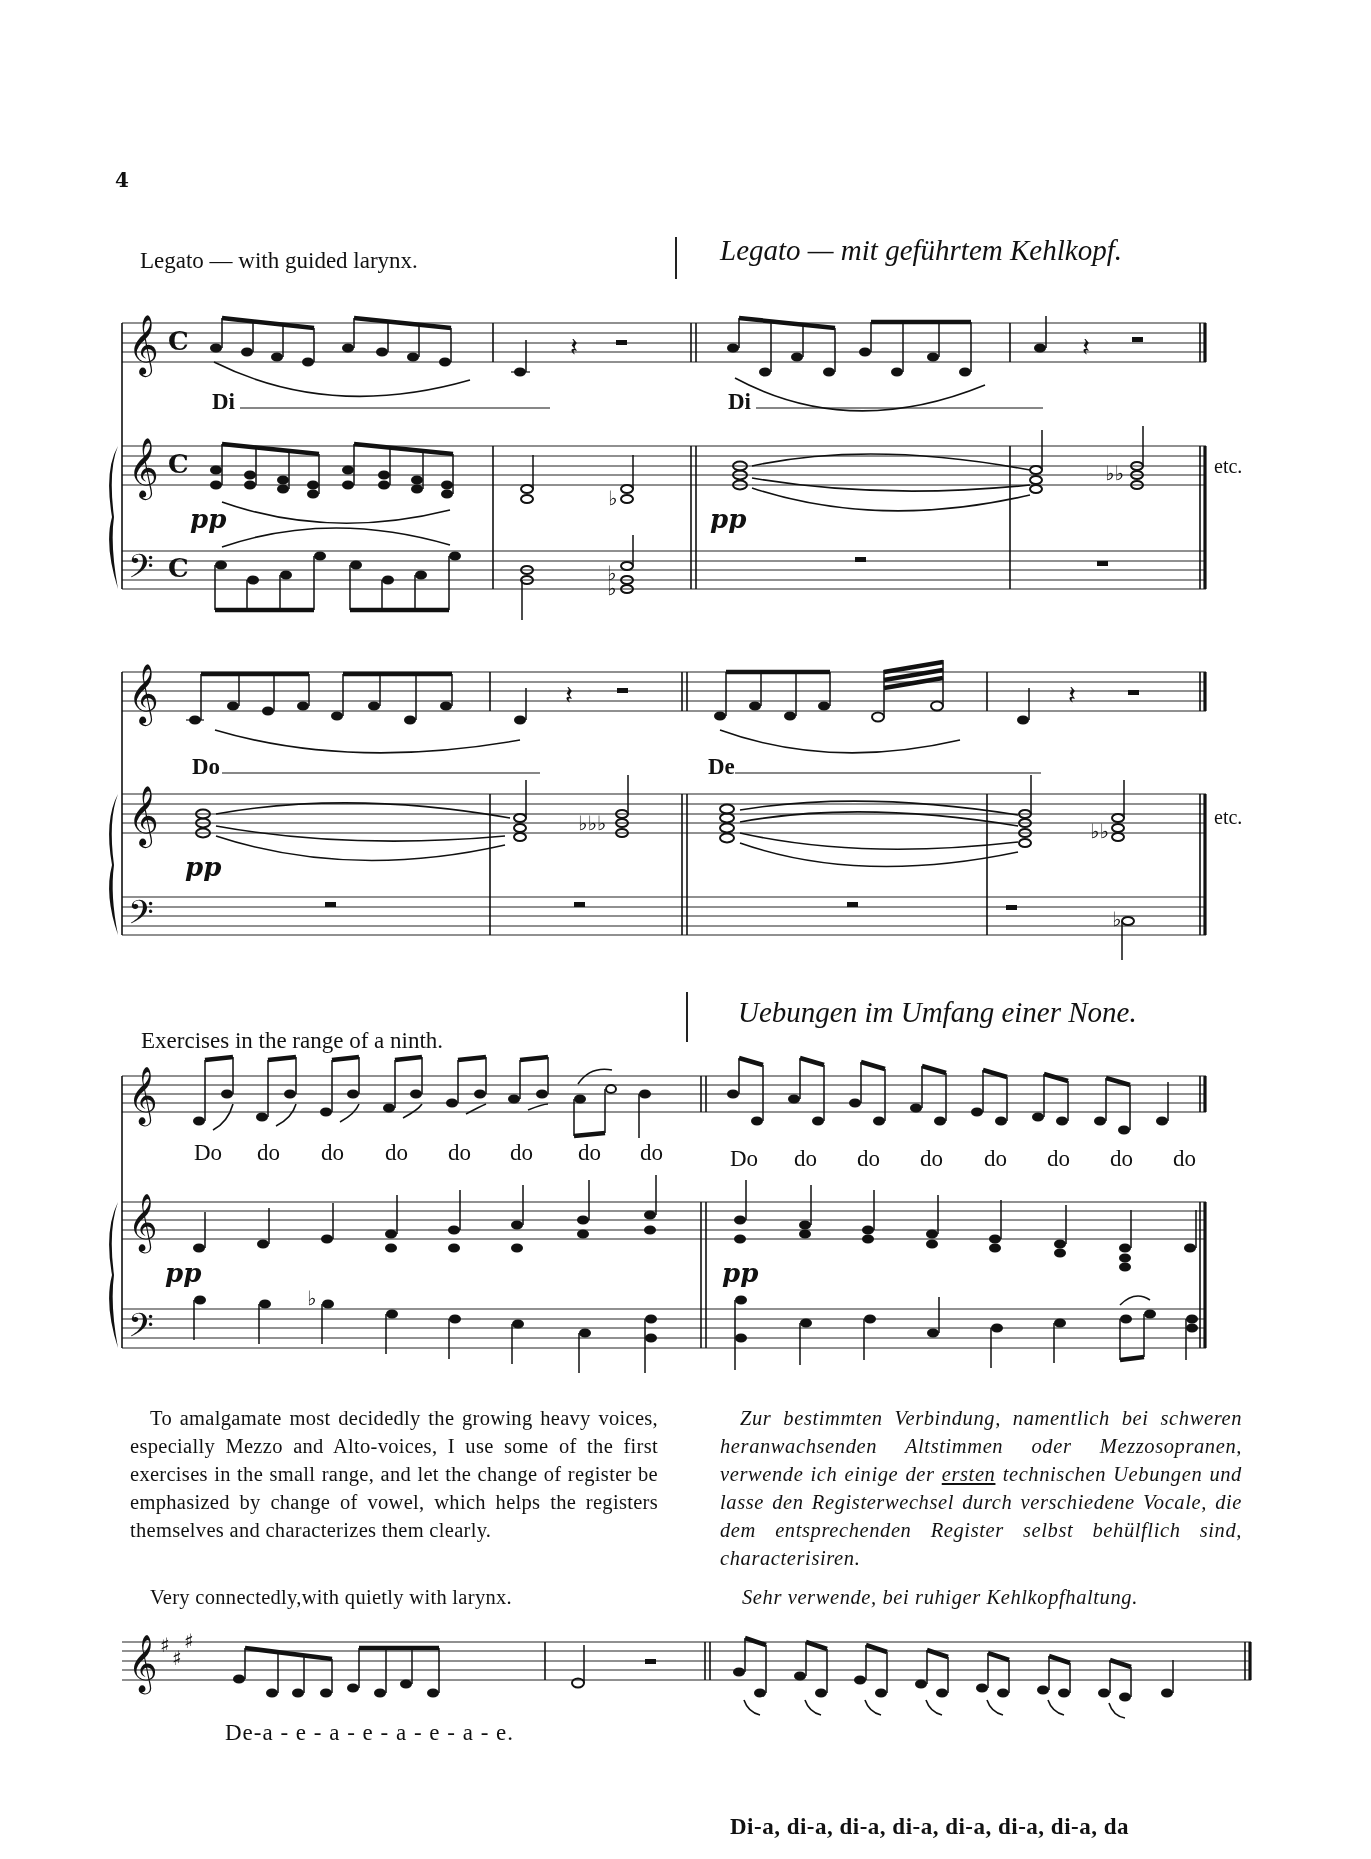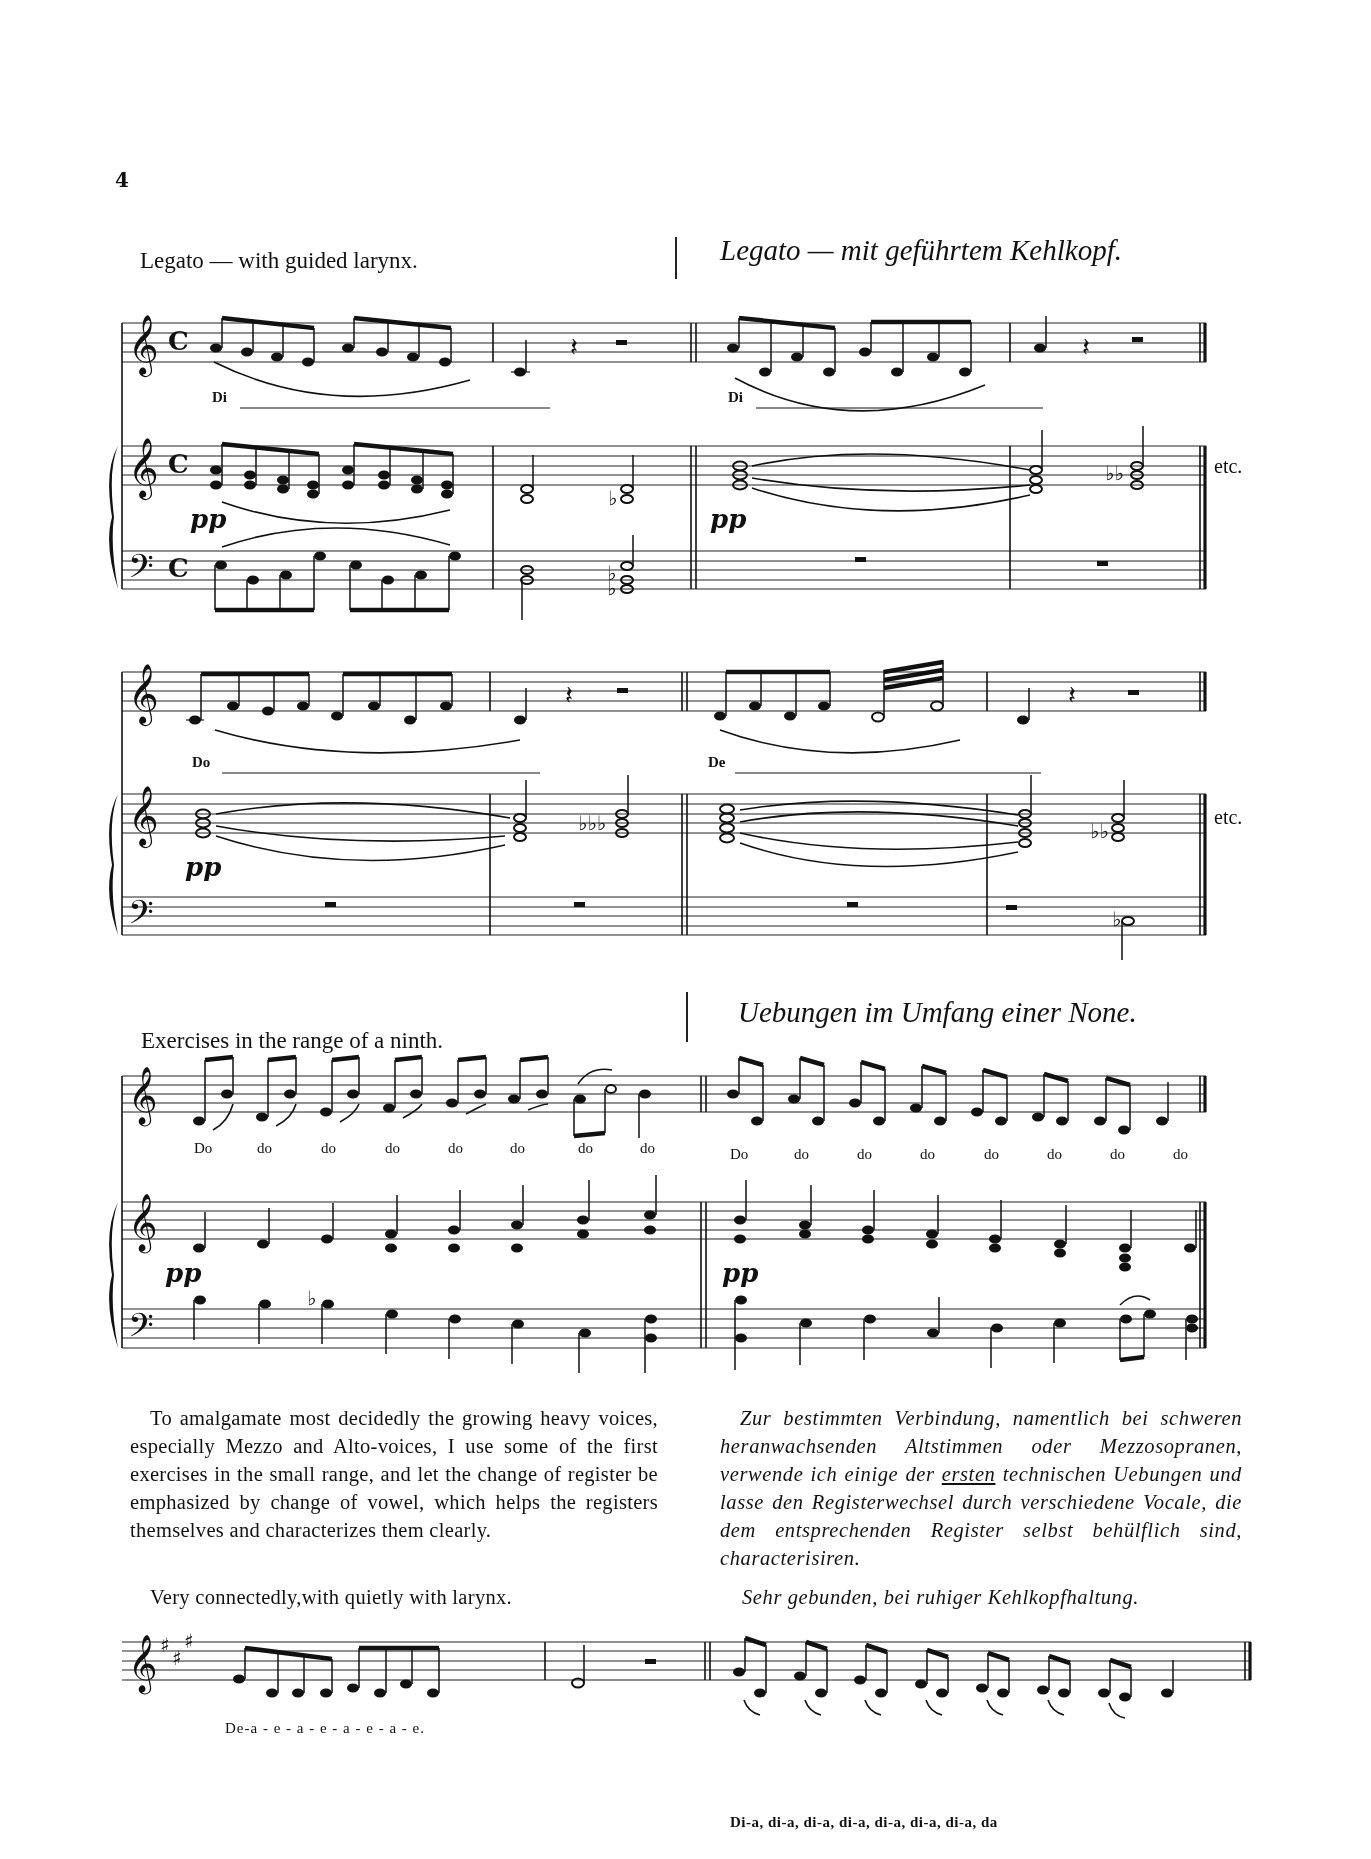--- a/index.html
+++ b/index.html
@@ -2,21 +2,21 @@
 <html><head>
 <meta charset="utf-8">
 <style>
   html, body { margin: 0; padding: 0; background: #ffffff; }
   body { width: 1371px; height: 1859px; position: relative; overflow: hidden; font-family: "DejaVu Serif", serif; color: #111; }
   .abs { position: absolute; }
   .page-num { left: 115px; top: 168px; font-size: 20px; font-weight: bold; }
   .heading-en { font-family: "Liberation Serif", serif; font-size: 23px; white-space: nowrap; }
   .heading-de { font-family: "Liberation Serif", serif; font-style: italic; font-size: 29px; white-space: nowrap; }
   .vrule { position: absolute; width: 2px; background: #222; }
-  .lyric { position: absolute; font-family: "Liberation Serif", serif; font-size: 15px; white-space: nowrap; }
+  .lyric { position: absolute; font-family: "Liberation Serif", serif; font-size: 23px; white-space: nowrap; }
   .lyric-bold { font-weight: bold; }
   .etc { position: absolute; font-family: "Liberation Serif", serif; font-size: 20px; }
   .para-en { position: absolute; left: 130px; top: 1404px; width: 528px; font-family: "Liberation Serif", serif; font-size: 20.5px; line-height: 28px; text-align: justify; text-indent: 20px; letter-spacing: 0.3px; }
   .para-de { position: absolute; left: 720px; top: 1404px; width: 522px; font-family: "Liberation Serif", serif; font-style: italic; font-size: 20.5px; line-height: 28px; text-align: justify; text-indent: 20px; letter-spacing: 0.6px; }
   .para-de u { }
   .sub-en { position: absolute; left: 150px; top: 1586px; font-family: "Liberation Serif", serif; font-size: 20.5px; letter-spacing: 0.3px; white-space: nowrap; }
   .sub-de { position: absolute; left: 742px; top: 1586px; font-family: "Liberation Serif", serif; font-style: italic; font-size: 20.5px; letter-spacing: 0.6px; white-space: nowrap; }
   svg.score { position: absolute; left: 0; top: 0; }
   .staff line { stroke: #222; stroke-width: 1.2; }
   .bar { stroke: #111; stroke-width: 1.6; }
@@ -694,16 +694,16 @@
 <div class="lyric" style="left:857px; top:1146px;">do</div>
 <div class="lyric" style="left:920px; top:1146px;">do</div>
 <div class="lyric" style="left:984px; top:1146px;">do</div>
 <div class="lyric" style="left:1047px; top:1146px;">do</div>
 <div class="lyric" style="left:1110px; top:1146px;">do</div>
 <div class="lyric" style="left:1173px; top:1146px;">do</div>
 
 <div class="para-en">To amalgamate most decidedly the growing heavy voices, especially Mezzo and Alto-voices, I use some of the first exercises in the small range, and let the change of register be emphasized by change of vowel, which helps the registers themselves and characterizes them clearly.</div>
 <div class="para-de"><span>Zur bestimmten Verbindung, namentlich bei schweren heranwachsenden Altstimmen oder Mezzosopranen, verwende ich einige der </span><u>ersten</u><span> technischen Uebungen und lasse den Registerwechsel durch verschiedene Vocale, die dem entsprechenden Register selbst behülflich sind, characterisiren.</span></div>
 <div class="sub-en">Very connectedly,with quietly with larynx.</div>
-<div class="sub-de">Sehr gebunden, bei ruhiger Kehlkopfhaltung.</div>
+<div class="sub-de">Sehr verwende, bei ruhiger Kehlkopfhaltung.</div>
 
 <div class="lyric" style="left:225px; top:1720px; letter-spacing:1px;">De-a - e - a - e - a - e - a   -   e.</div>
 <div class="lyric lyric-bold" style="left:730px; top:1814px; letter-spacing:0.5px;">Di-a, di-a, di-a, di-a, di-a, di-a, di-a, da</div>
 
 </body></html>

